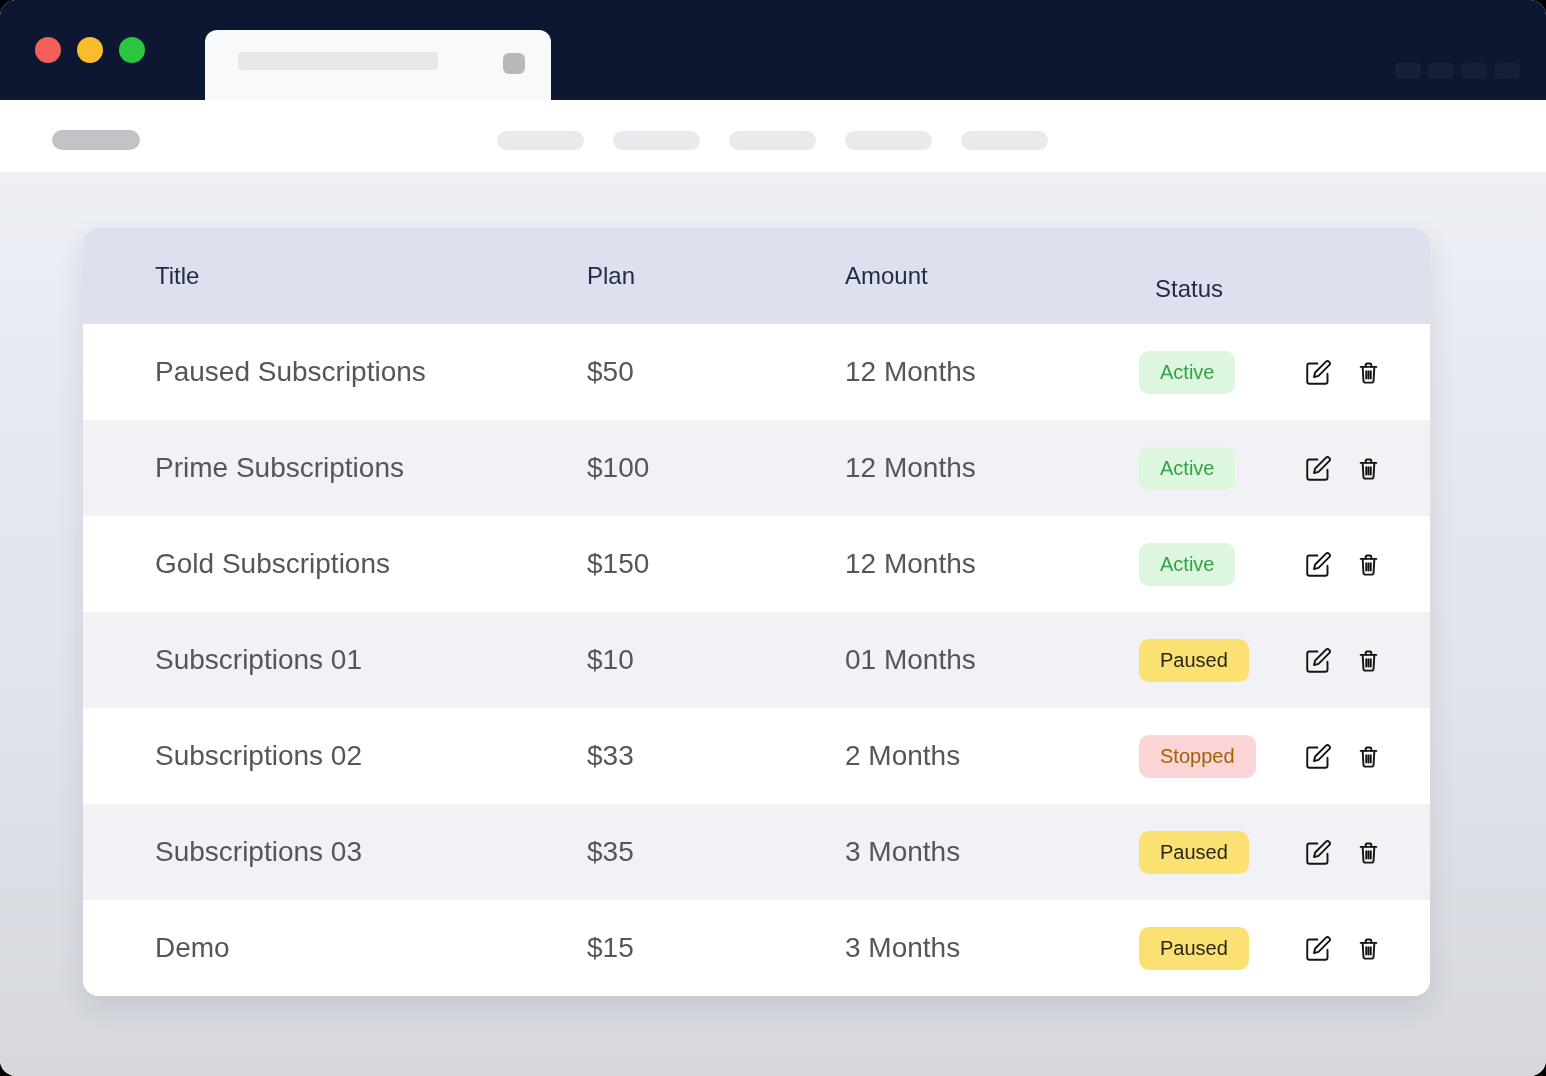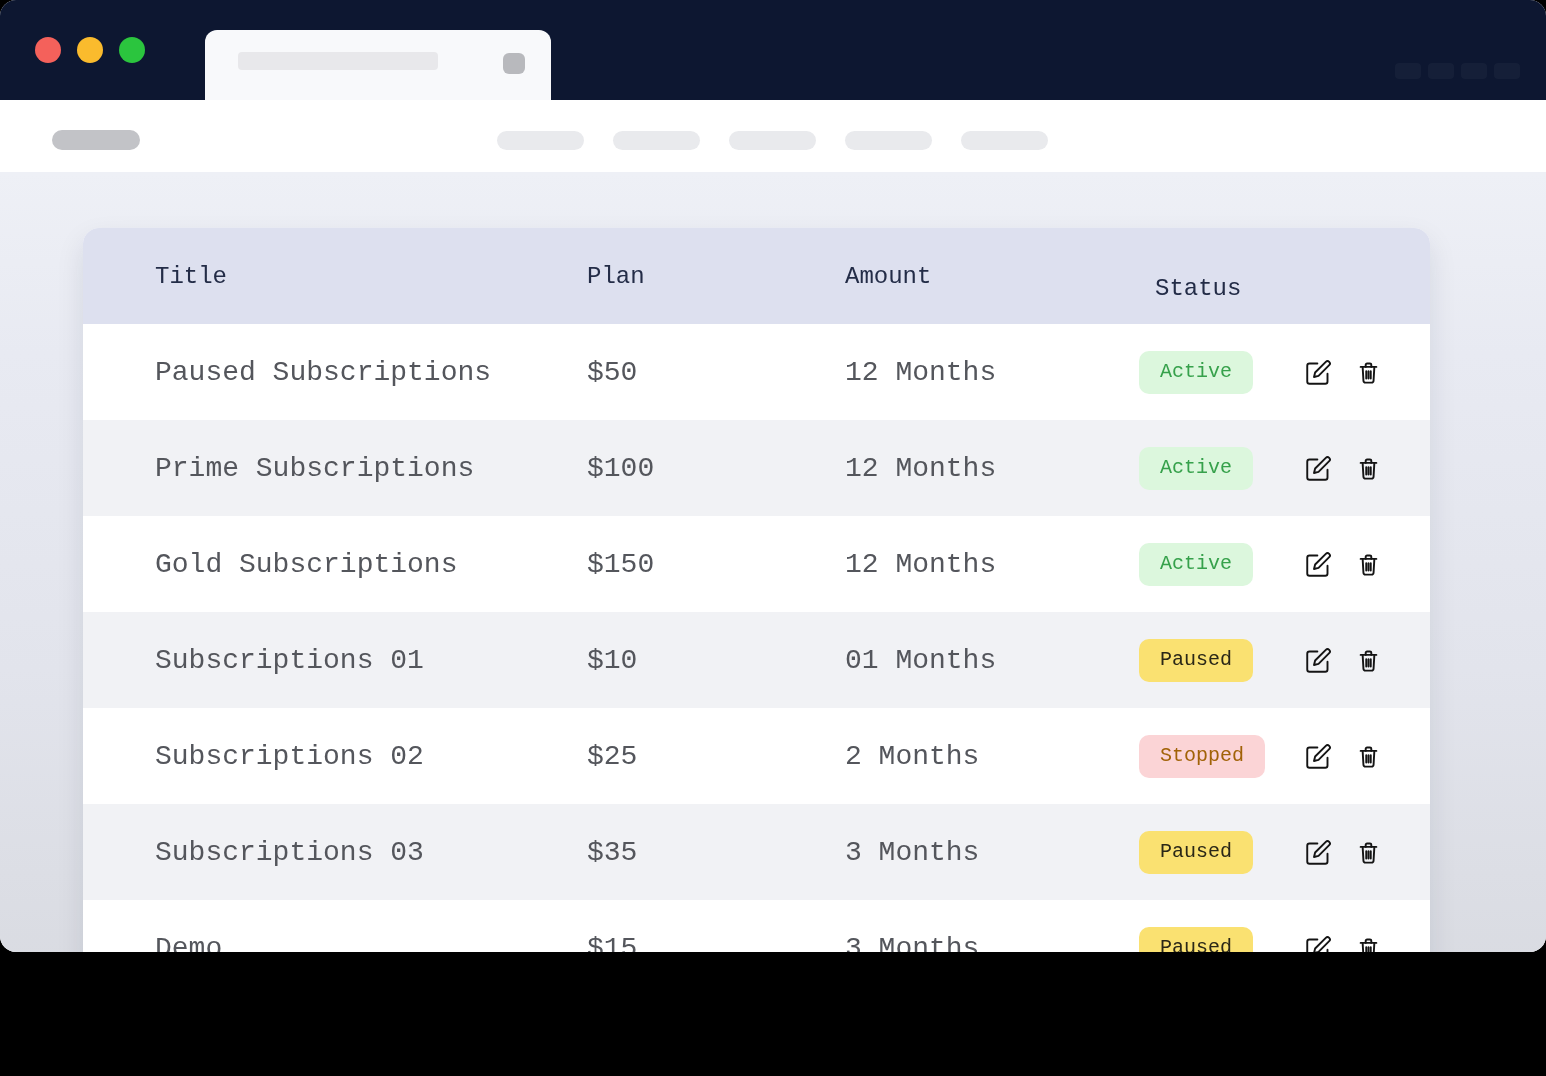--- a/index.html
+++ b/index.html
@@ -3,24 +3,23 @@
 <meta charset="utf-8">
 <style>
   * { box-sizing: border-box; margin: 0; padding: 0; }
   html, body { background: #000; }
   body {
     width: 1546px; height: 1076px;
     font-family: "Liberation Sans", sans-serif;
     overflow: hidden;
   }
   .window {
-    width: 1546px; height: 952px;
+    width: 1546px; height: 1076px;
     border-radius: 16px; overflow: hidden;
     background: #fff;
-    font-family: Liberation Mono, monospace;
   }
 
   
   .chrome { position: relative; height: 100px; background: #0d1731; }
   .traffic-lights { position: absolute; left: 35px; top: 37px; display: flex; gap: 16px; }
   .light { width: 26px; height: 26px; border-radius: 50%; display: inline-block; }
   .light.red    { background: #f4615b; }
   .light.yellow { background: #fabb2d; }
   .light.green  { background: #2bc53e; }
   .tab {
@@ -218,21 +217,21 @@
           <path d="M9.5 7V5.2c0-.7.5-1.2 1.2-1.2h2.6c.7 0 1.2.5 1.2 1.2V7"></path>
           <path d="M6.8 7l.7 12.3c.06 1 .9 1.7 1.9 1.7h5.2c1 0 1.84-.74 1.9-1.7L17.2 7"></path>
           <path d="M10 10.8v6.5M12 10.8v6.5M14 10.8v6.5"></path>
         </svg>
       </button>
     </div>
   </div>
 
   <div class="trow">
     <div class="cell">Subscriptions 02</div>
-    <div class="cell">$25</div>
+    <div class="cell">$33</div>
     <div class="cell">2 Months</div>
     <div class="cell">
       <span class="badge" style="background: rgb(251, 212, 214); color: #a16207;">Stopped</span>
     </div>
     <div class="cell actions">
       <button class="icon-btn">
         <svg viewBox="0 0 24 24" fill="none" stroke="currentColor" stroke-width="1.7" stroke-linecap="round" stroke-linejoin="round">
           <path d="M11 4H4a2 2 0 0 0-2 2v14a2 2 0 0 0 2 2h14a2 2 0 0 0 2-2v-7"></path>
           <path d="M18.5 2.5a2.121 2.121 0 0 1 3 3L12 15l-4 1 1-4 9.5-9.5z"></path>
         </svg>

